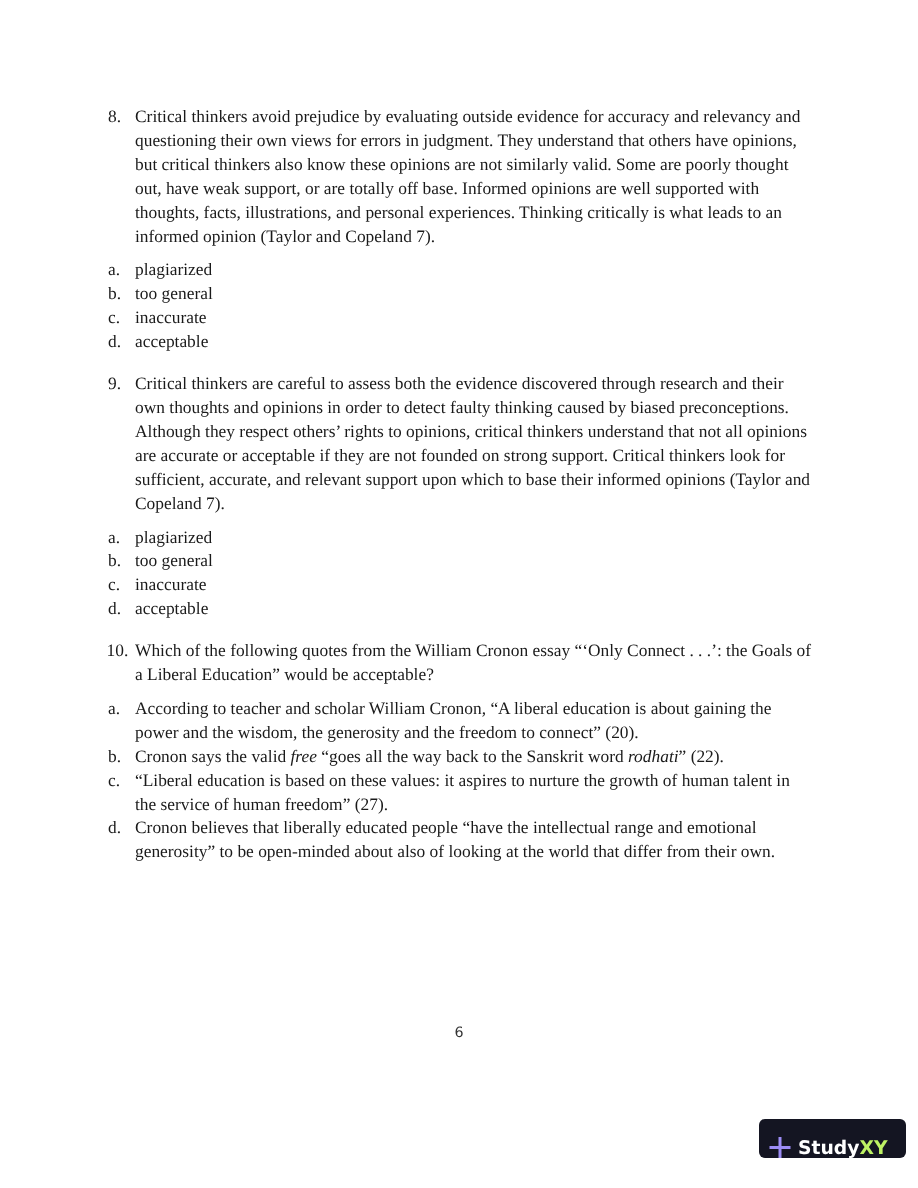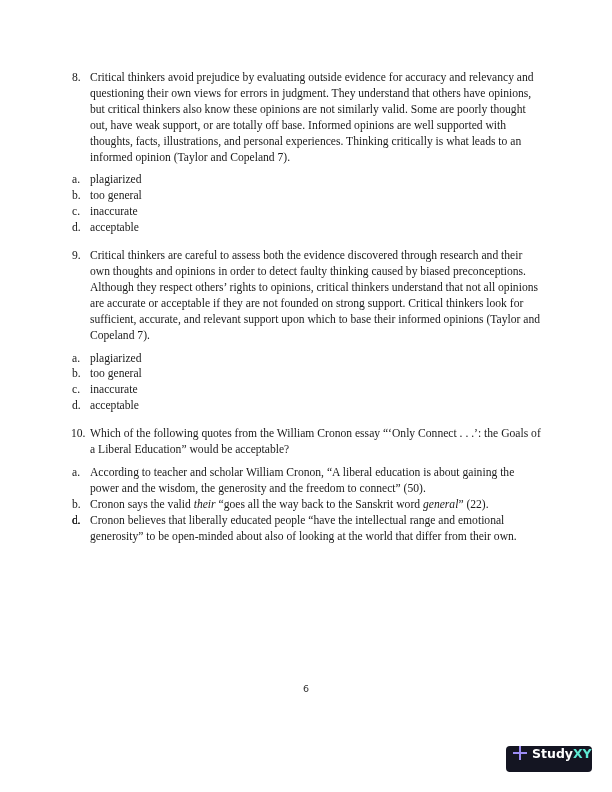--- a/index.html
+++ b/index.html
@@ -13,30 +13,30 @@
   .q .num { position: absolute; left: 0; top: 0; }
   .q.q10 .num { left: -1px; font-family: Liberation Serif, serif; }
   .opts { list-style: none; margin: 0; padding: 0; }
   .opt { position: relative; padding-left: 18px; }
   .opt .ltr { position: absolute; left: 0; top: 0; }
   .gap-s { height: 7px; }
   .gap-l { height: 12px; }
   em { font-style: italic; }
   .page-number { position: absolute; left: 0; width: 612px; top: 683px; text-align: center; font-family: "DejaVu Sans", sans-serif; font-size: 9.5px; color: #333; }
   .badge {
-    position: absolute; left: 506px; top: 746px; width: 86px; height: 26px; border-radius: 4px;
-    background: #141522; display: flex; align-items: flex-start; padding-left: 7px; box-sizing: border-box;
+    position: absolute; left: 506px; top: 746px; width: 98px; height: 26px; border-radius: 4px;
+    background: #141522; display: flex; align-items: flex-end; padding-left: 7px; box-sizing: border-box;
     font-family: "DejaVu Sans", sans-serif; font-weight: bold; font-size: 12.5px;
   }
   .badge .plus { width: 14px; height: 14px; position: relative; margin-right: 5px; }
   .badge .plus::before, .badge .plus::after { content: ""; position: absolute; background: #9c8cf5; }
   .badge .plus::before { left: 0; top: 6px; width: 14px; height: 2px; }
   .badge .plus::after { left: 6px; top: 0; width: 2px; height: 14px; }
   .badge .b1 { color: #ffffff; }
-  .badge .b2 { color: #5eead4; }
+  .badge .b2 { color: #bef264; }
 </style>
 </head>
 <body>
 
 <div class="page">
   <div class="content">
 
     <p class="q">
       <span class="num">8.</span>
       <span>Critical thinkers avoid prejudice by evaluating outside evidence for accuracy and relevancy and questioning their own views for errors in judgment. They understand that others have opinions, but critical thinkers also know these opinions are not similarly valid. Some are poorly thought out, have weak support, or are totally off base. Informed opinions are well supported with thoughts, facts, illustrations, and personal experiences. Thinking critically is what leads to an informed opinion (Taylor and Copeland 7).</span>
@@ -62,23 +62,23 @@
       <li class="opt"><span class="ltr">d.</span><span>acceptable</span></li>
     </ul>
     <div class="gap-l"></div>
 
     <p class="q q10">
       <span class="num">10.</span>
       <span>Which of the following quotes from the William Cronon essay “‘Only Connect . . .’: the Goals of a Liberal Education” would be acceptable?</span>
     </p>
     <div class="gap-s"></div>
     <ul class="opts">
-      <li class="opt"><span class="ltr">a.</span><span>According to teacher and scholar William Cronon, “A liberal education is about gaining the power and the wisdom, the generosity and the freedom to connect” (50).</span></li>
-      <li class="opt"><span class="ltr">b.</span><span>Cronon says the valid </span><em>their</em><span> “goes all the way back to the Sanskrit word </span><em>general</em><span>” (22).</span></li>
-      <li class="opt"><span class="ltr">c.</span></li>
+      <li class="opt"><span class="ltr">a.</span><span>According to teacher and scholar William Cronon, “A liberal education is about gaining the power and the wisdom, the generosity and the freedom to connect” (20).</span></li>
+      <li class="opt"><span class="ltr">b.</span><span>Cronon says the valid </span><em>free</em><span> “goes all the way back to the Sanskrit word </span><em>rodhati</em><span>” (22).</span></li>
+      <li class="opt"><span class="ltr">c.</span><span>“Liberal education is based on these values: it aspires to nurture the growth of human talent in the service of human freedom” (27).</span></li>
       <li class="opt"><span class="ltr">d.</span><span>Cronon believes that liberally educated people “have the intellectual range and emotional generosity” to be open-minded about also of looking at the world that differ from their own.</span></li>
     </ul>
   </div>
 
   <div class="page-number">6</div>
 
   <div class="badge">
     <span class="plus"></span>
     <span class="b1">Study</span>
       <span class="b2">XY</span>

